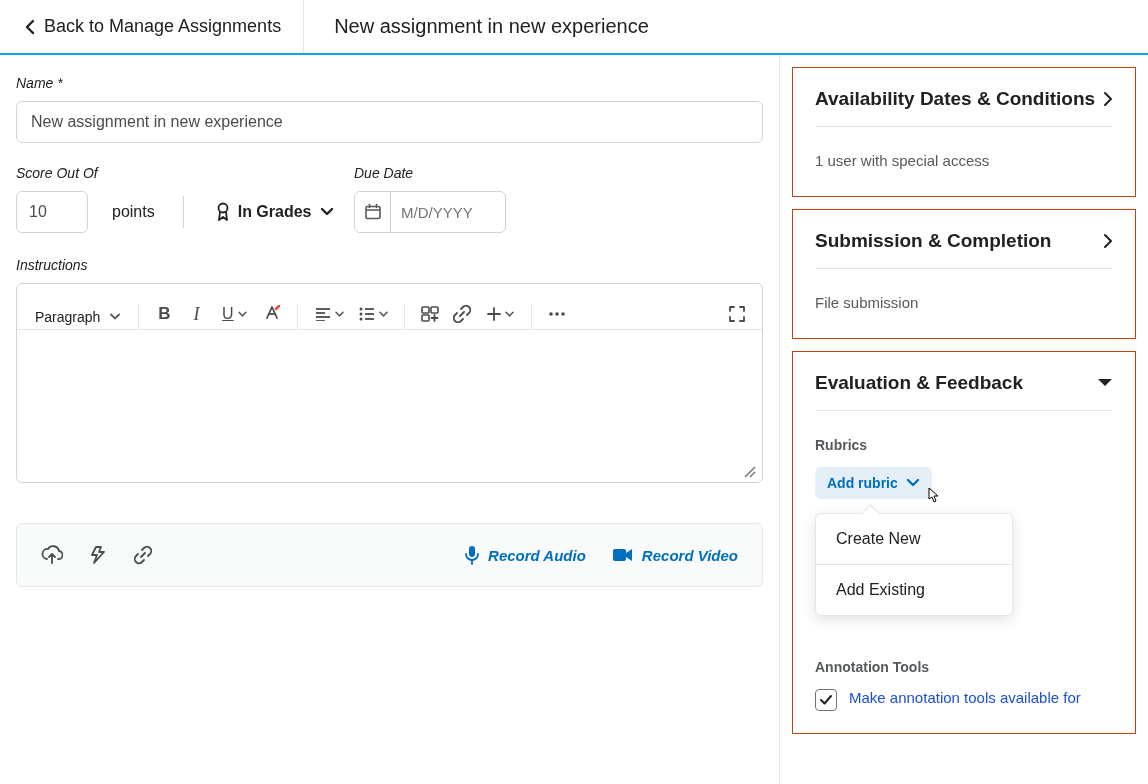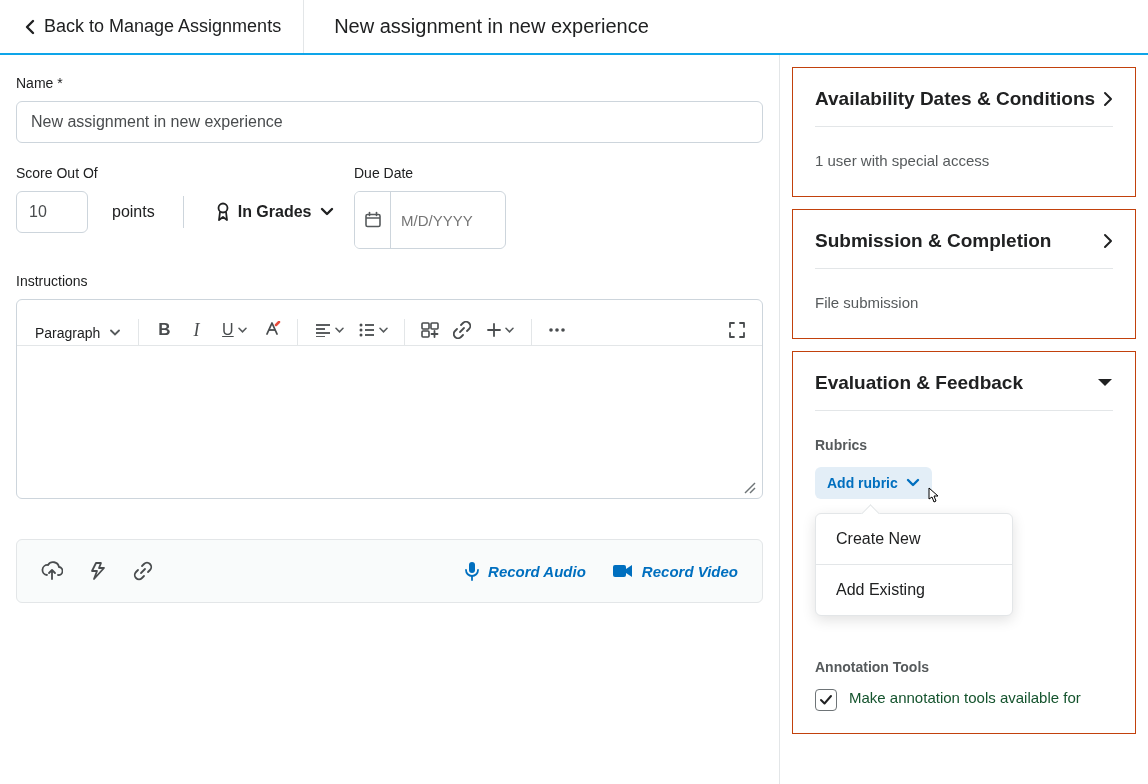--- a/index.html
+++ b/index.html
@@ -47,20 +47,21 @@
     width: 368px;
     padding: 12px;
     background: #fff;
   }
   .field-label {
     font-size: 14px;
     font-weight: 400;
     color: #202122;
     margin-bottom: 10px;
     display: block;
+    font-style: italic;
   }
   .name-input {
     width: 100%;
     height: 42px;
     padding: 0 14px;
     border: 1px solid #cdd5dc;
     border-radius: 6px;
     font-size: 16px;
     color: #494c4e;
   }
@@ -97,21 +98,21 @@
     gap: 8px;
     font-size: 16px;
     font-weight: 600;
     cursor: pointer;
     padding: 6px 4px;
   }
   .duedate-block { }
   .date-input-wrap {
     display: flex;
     align-items: center;
-    height: 58px;
+    height: 42px;
     border: 1px solid #cdd5dc;
     border-radius: 6px;
     overflow: hidden;
     width: 152px;
   }
   .date-icon-btn {
     width: 36px;
     height: 100%;
     display: flex;
     align-items: center;
@@ -289,21 +290,21 @@
   }
   .dropdown-item + .dropdown-item {
     border-top: 1px solid #e3e6e8;
   }
   .annotation-row {
     display: flex;
     align-items: flex-start;
     gap: 12px;
     margin-top: 12px;
     font-size: 15px;
-    color: #14532d;
+    color: #1d4ed8;
   }
   .checkbox {
     width: 22px;
     height: 22px;
     border: 1px solid #6e7477;
     border-radius: 4px;
     display: flex;
     align-items: center;
     justify-content: center;
     flex-shrink: 0;

